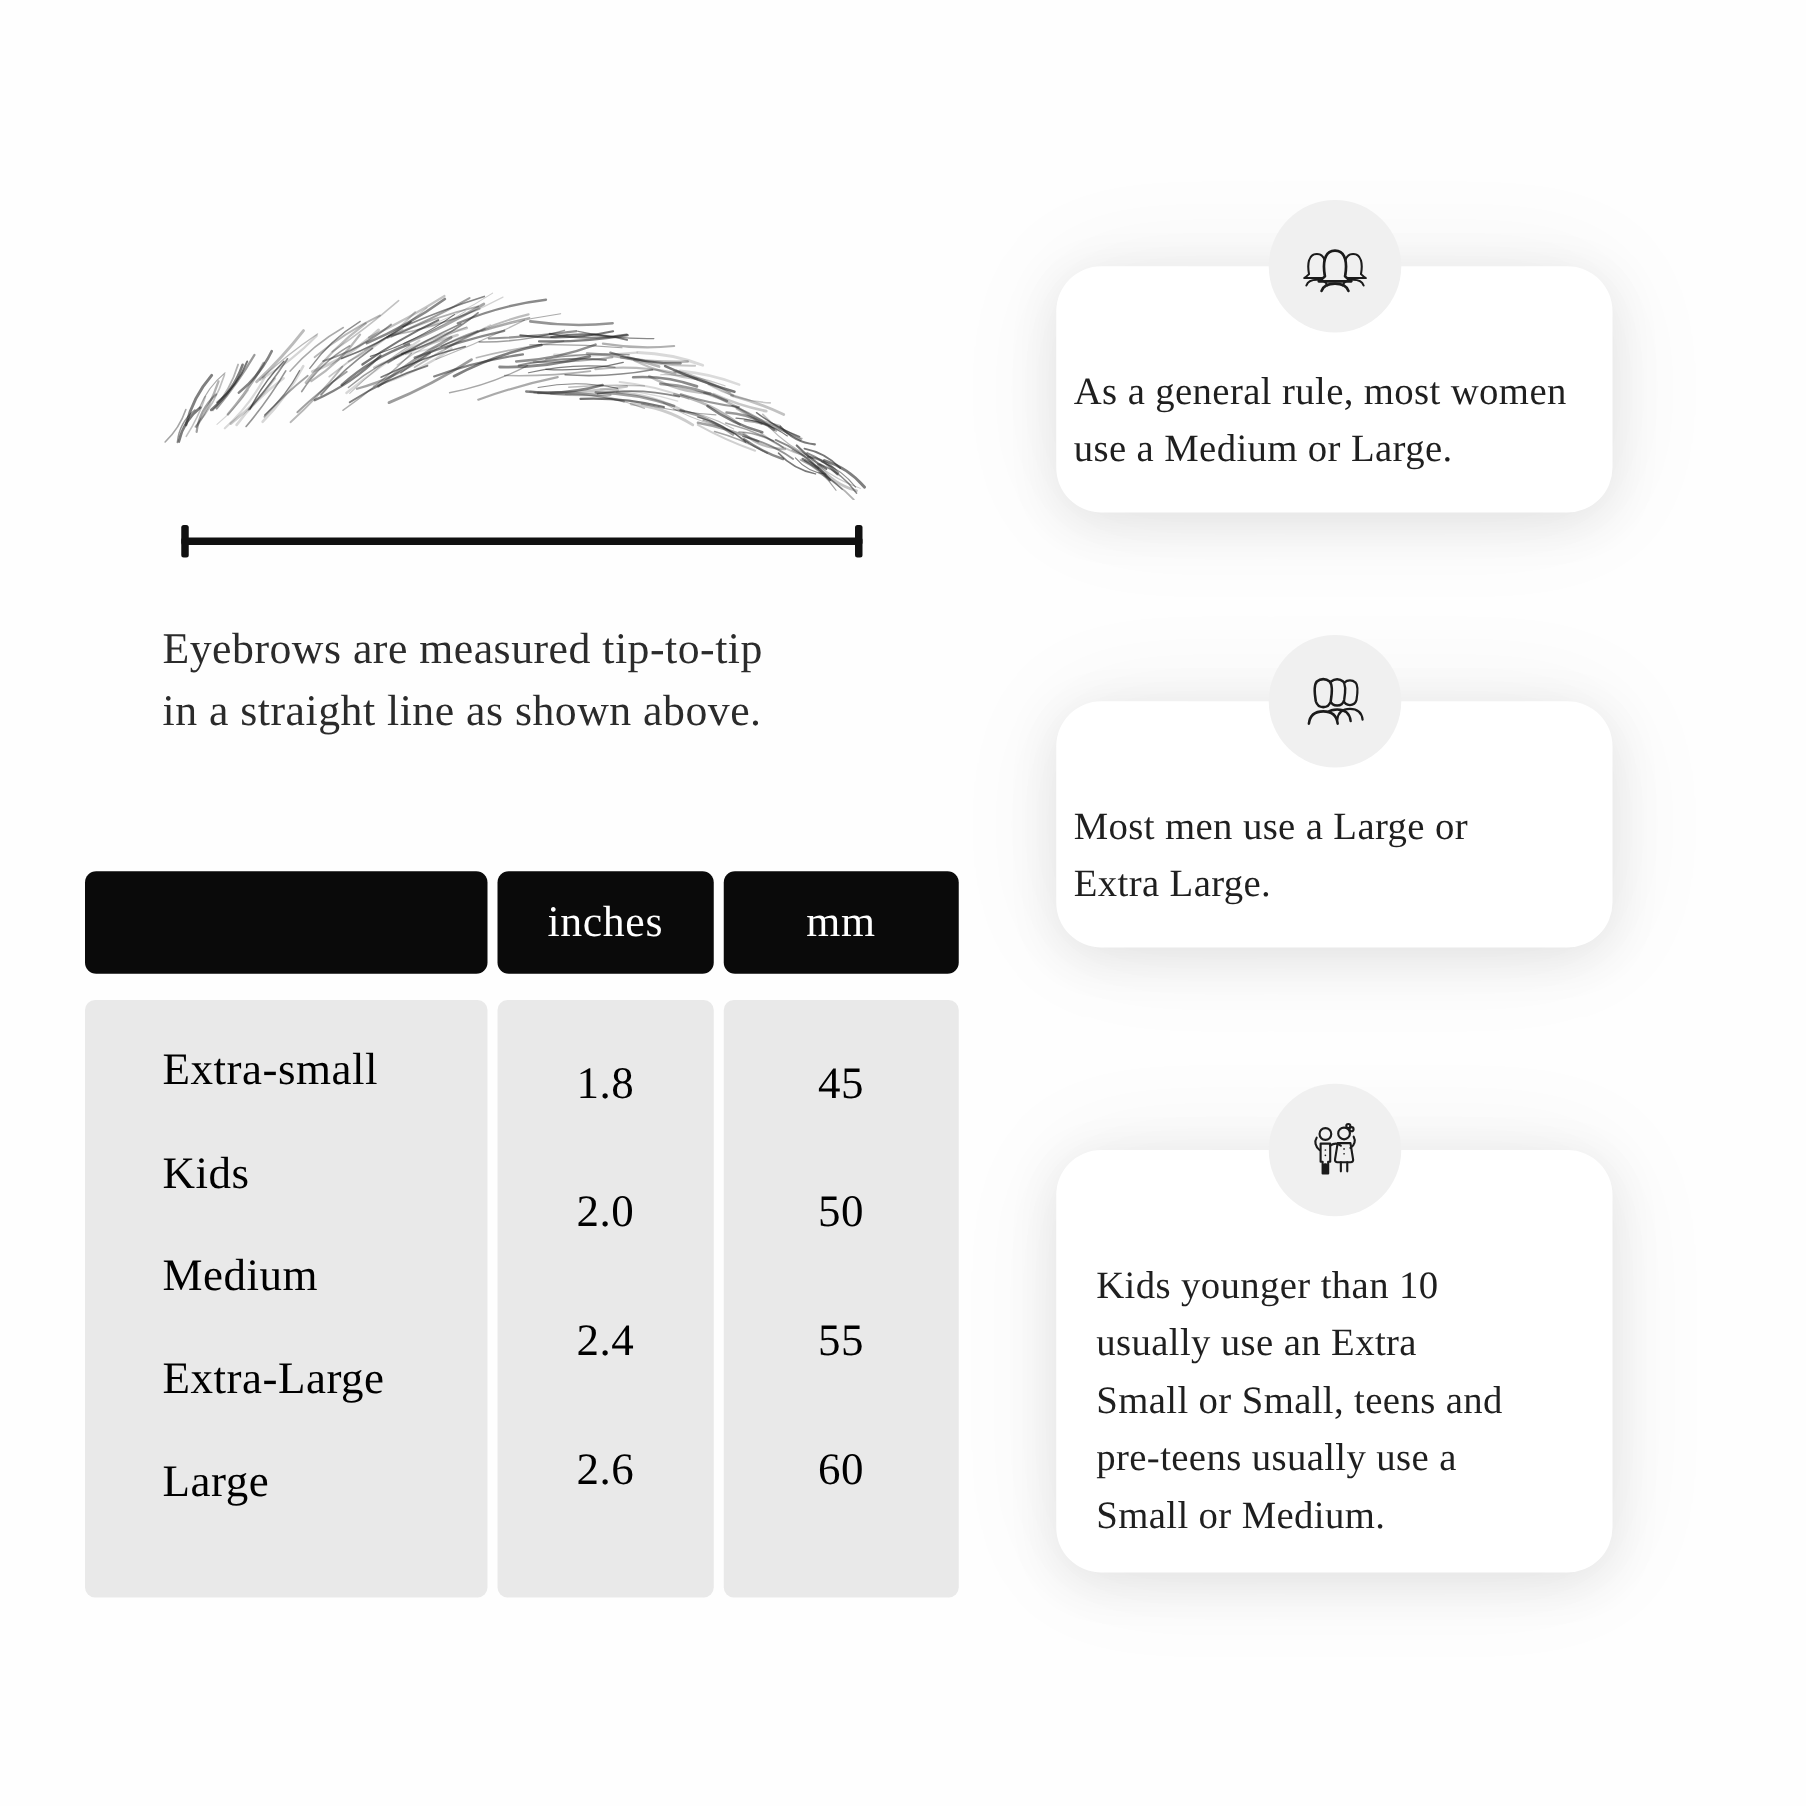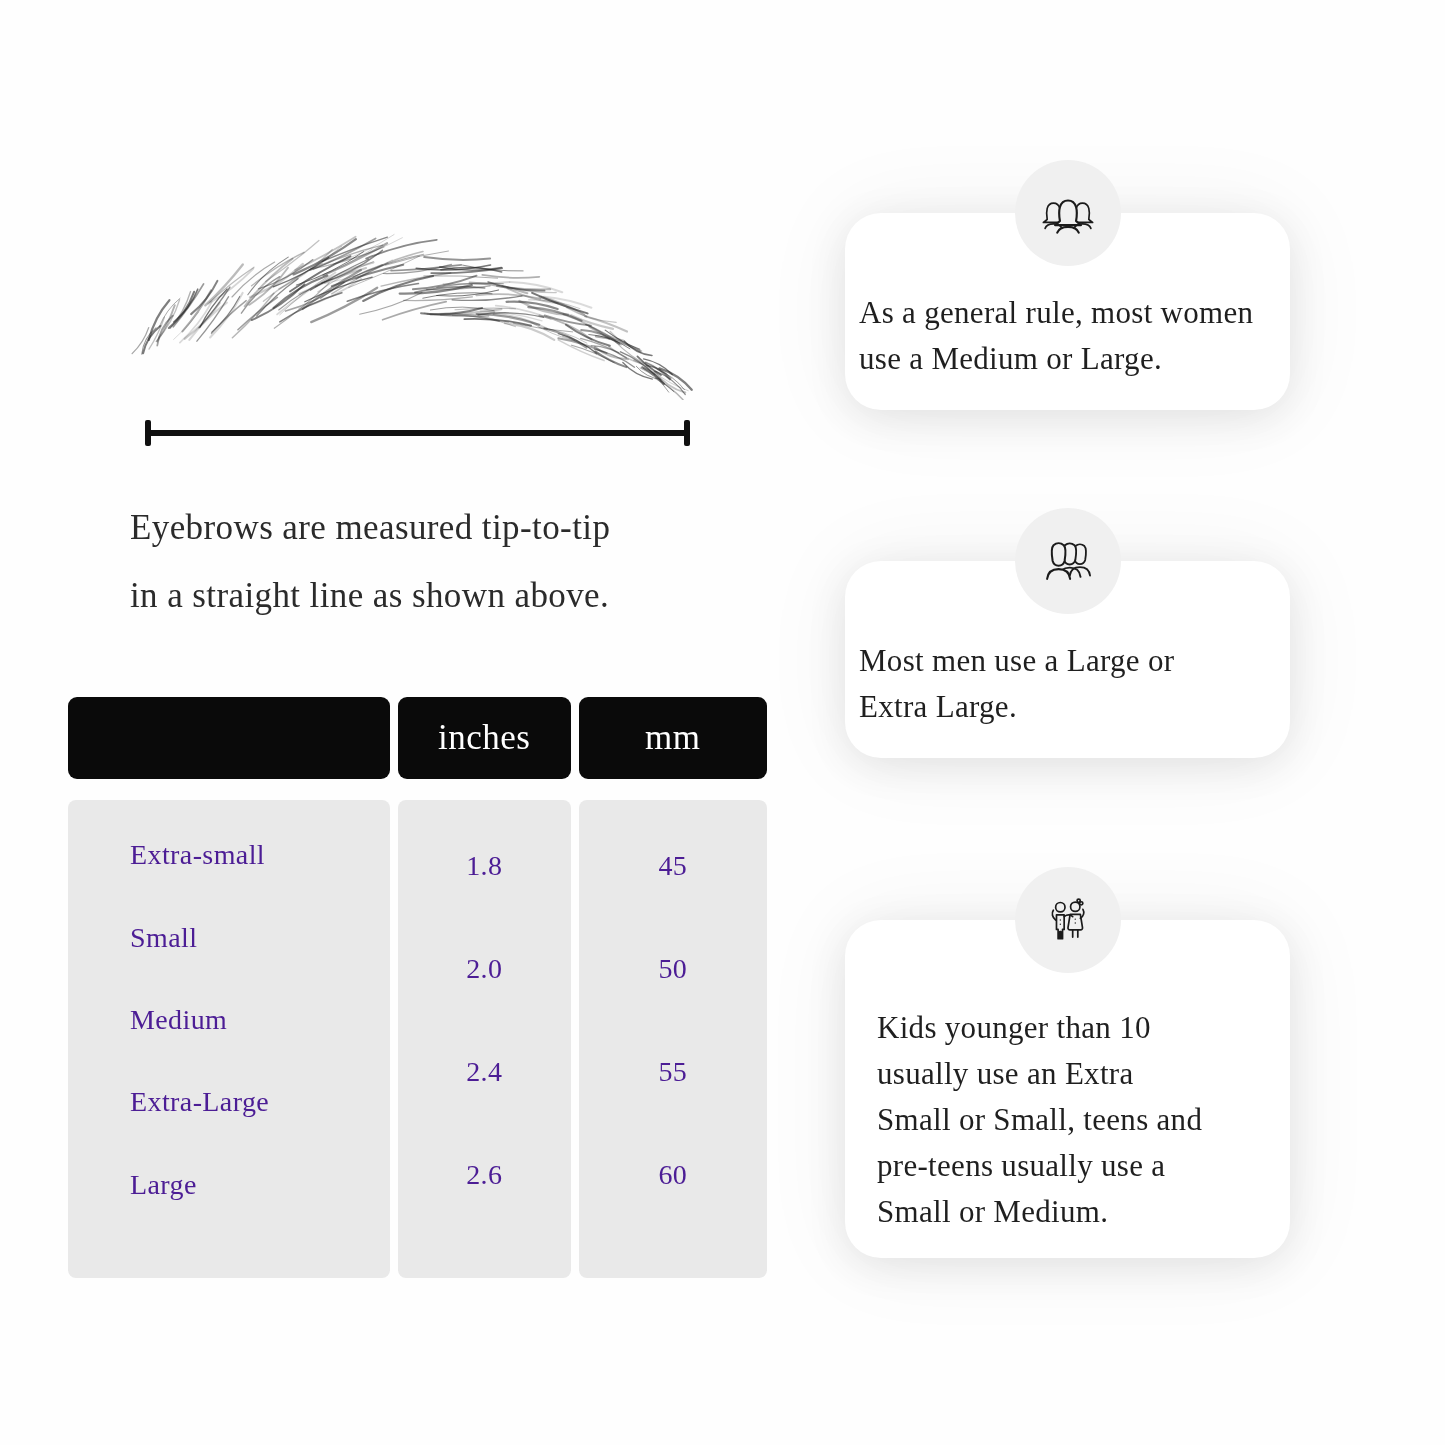--- a/index.html
+++ b/index.html
@@ -11,21 +11,21 @@
   .brow{position:absolute;left:118px;top:230px;width:580px;height:170px;}
   
   .mline{position:absolute;left:145px;top:420px;width:545px;height:26px;}
   .mline-bar{position:absolute;left:0;top:10px;width:100%;height:6px;background:#101010;border-radius:2px;}
   .mline-cap{position:absolute;top:0;width:6px;height:26px;background:#101010;border-radius:2px;}
   .mline-cap.left{left:0;}
   .mline-cap.right{right:0;}
   
   .caption{
     position:absolute;left:130px;top:494px;width:650px;
-    font-size:35px;line-height:68px;color:#2b2b2b;letter-spacing:.4px;
+    font-size:35px;line-height:50px;color:#2b2b2b;letter-spacing:.4px;
     white-space:pre-line;
   }
   
   .size-table{position:absolute;left:68px;top:697px;width:699px;}
   .thead{display:flex;height:82px;margin-bottom:21px;}
   .hcell{
     background:#0a0a0a;border-radius:9px;color:#fff;
     display:flex;align-items:center;justify-content:center;
     font-size:35px;letter-spacing:.5px;
   }
@@ -33,21 +33,21 @@
   .bcol{
     background:#e9e9e9;border-radius:8px;height:100%;
     display:flex;flex-direction:column;justify-content:space-between;
     padding:14px 0 52px 0;box-sizing:border-box;
   }
   .c1{width:328px;margin-right:8px;}
   .c2{width:176px;margin-right:8px;}
   .c3{width:192px;}
   .cell{
     flex:1;display:flex;align-items:center;justify-content:center;
-    font-size:28px;color:#4c1d95;letter-spacing:.4px;
+    font-size:36px;color:#000000;letter-spacing:.4px;
   }
   .bcol.c1 .cell{justify-content:flex-start;padding-left:62px;}
   
   .card{
     position:absolute;left:845px;width:445px;background:#ffffff;border-radius:36px;
     box-shadow:0 8px 42px rgba(0,0,0,.09), 0 0 95px rgba(0,0,0,.055);
     display:flex;flex-direction:column;justify-content:center;
     box-sizing:border-box;
   }
   .card1{top:213px;height:197px;padding:58px 14px 10px 14px;}
@@ -267,21 +267,21 @@
 
   <div class="size-table">
     <div class="thead">
       <div class="hcell c1"></div>
       <div class="hcell c2">inches</div>
       <div class="hcell c3">mm</div>
     </div>
     <div class="tbody">
       <div class="bcol c1">
         <div class="cell">Extra-small</div>
-        <div class="cell">Small</div>
+        <div class="cell">Kids</div>
         <div class="cell">Medium</div>
         <div class="cell">Extra-Large</div>
         <div class="cell">Large</div>
       </div>
       <div class="bcol c2">
         <div class="cell">1.8</div>
         <div class="cell">2.0</div>
         <div class="cell">2.4</div>
         <div class="cell">2.6</div>
       </div>

